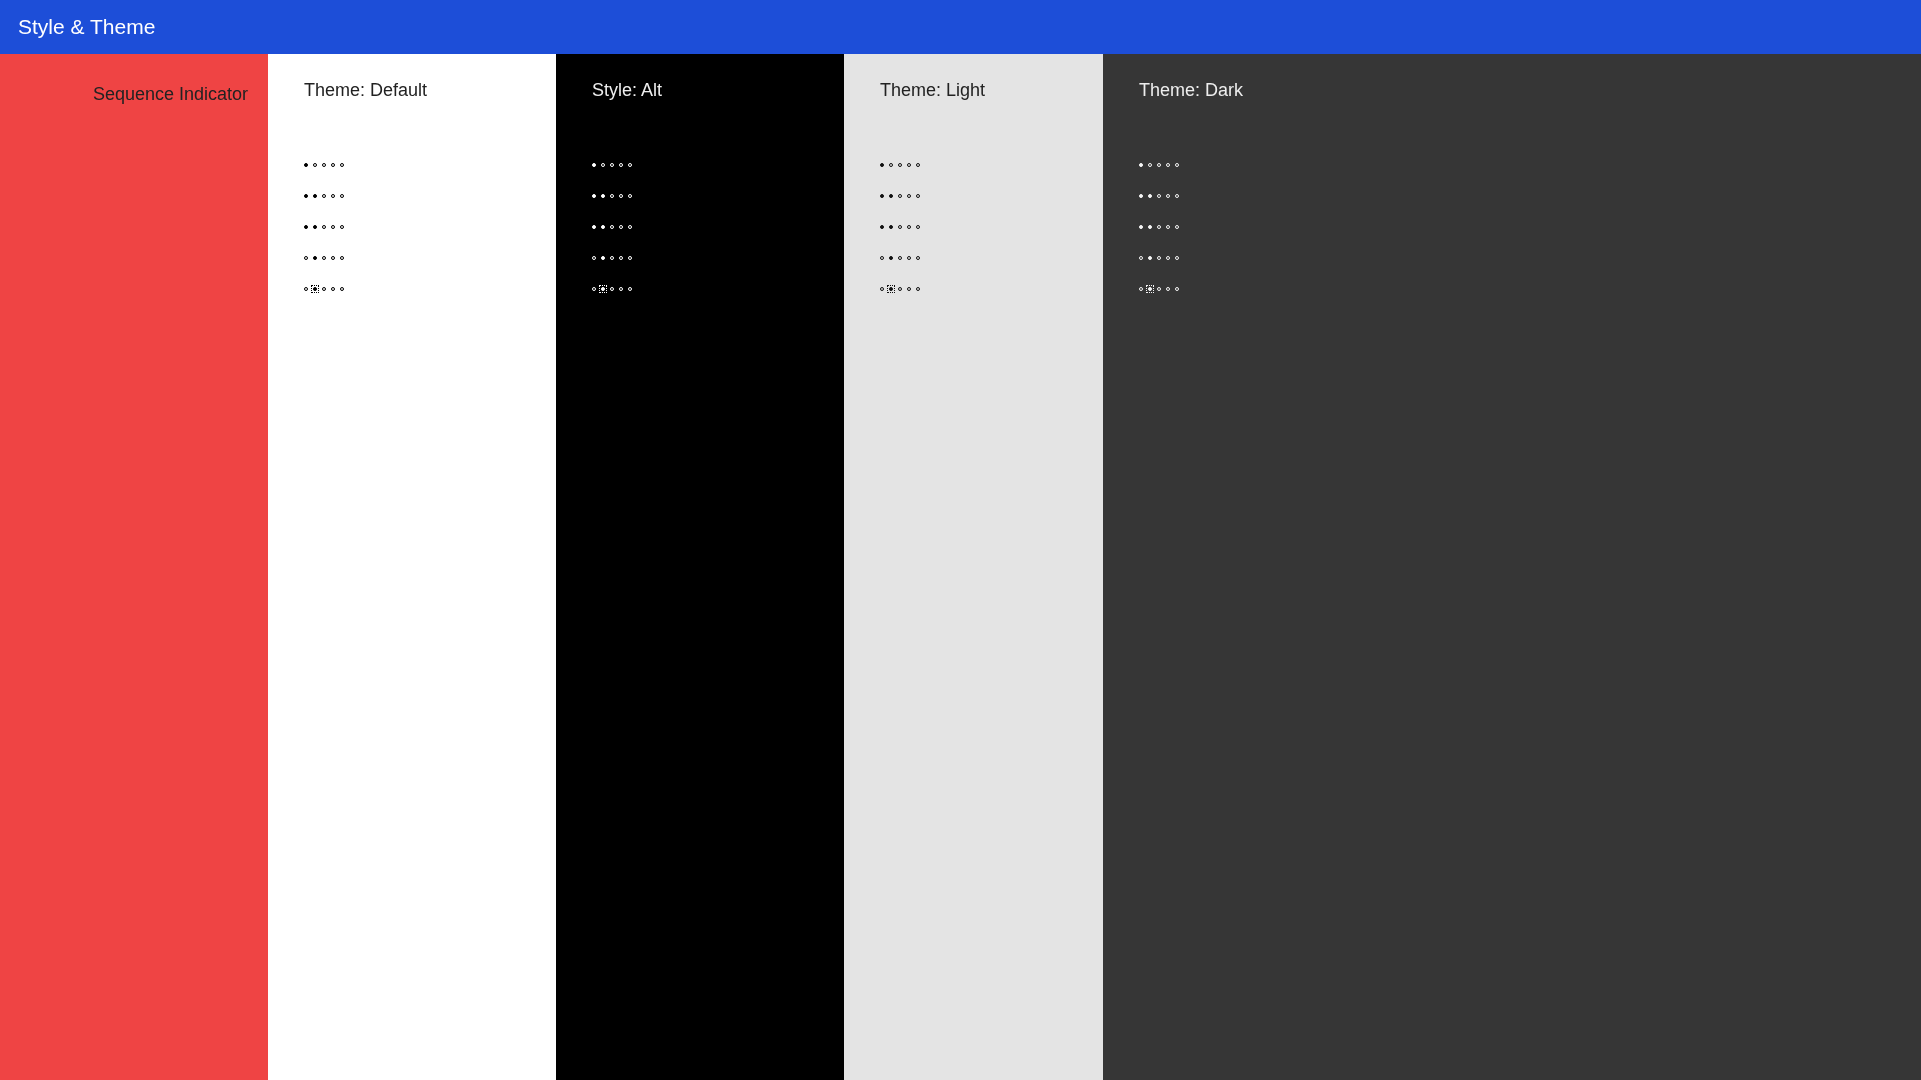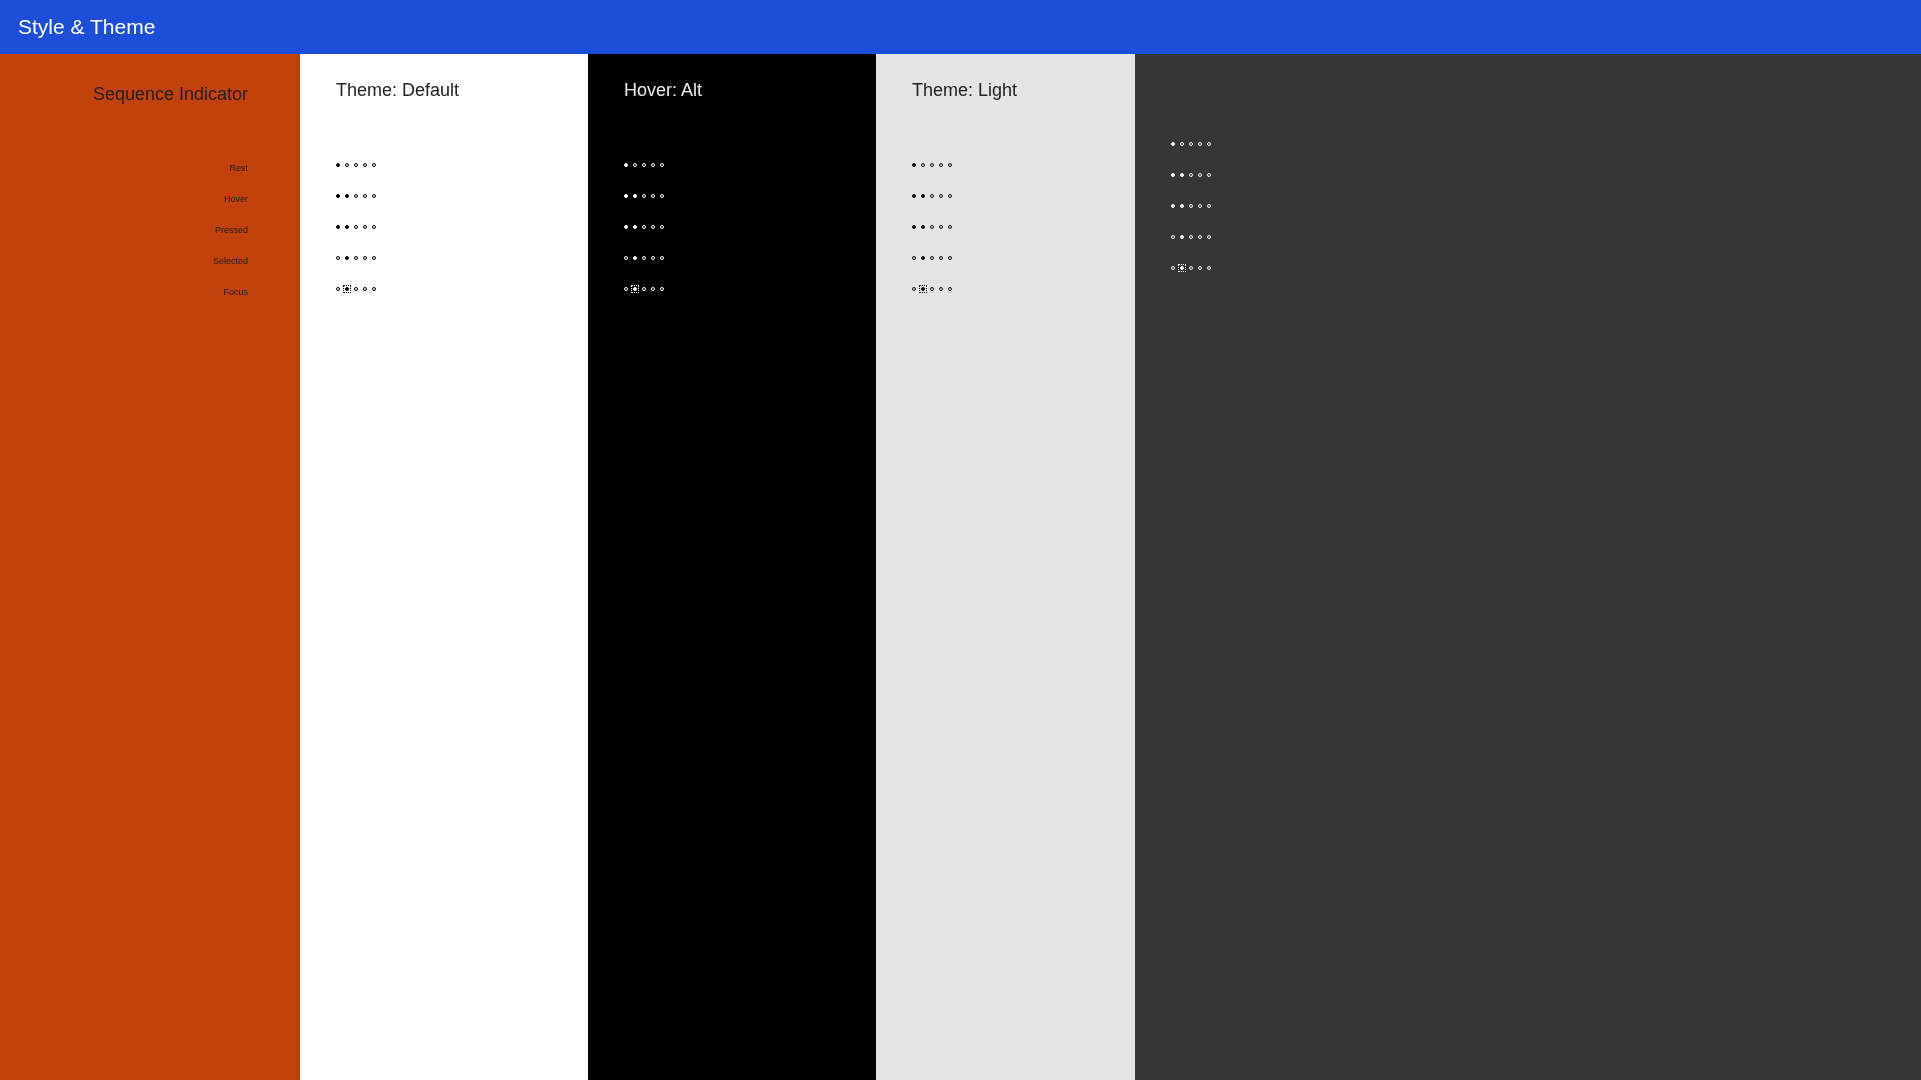--- a/index.html
+++ b/index.html
@@ -23,23 +23,23 @@
     flex-direction: row;
   }
 
   .col {
     flex: 0 0 auto;
     height: 100%;
     padding-top: 26px;
   }
 
   .col-labels {
-    width: 300px;
-    background: #c2410c;
-    padding-right: 52px;
+    width: 268px;
+    background: #ef4444;
+    padding-right: 20px;
   }
   .col-default { width: 288px; background: #ffffff; }
   .col-alt     { width: 288px; background: #000000; }
   .col-light   { width: 259px; background: #e4e4e4; }
   .col-dark    { flex: 1;      background: #363636; min-width: 288px; }
 
   .section-title {
     font-size: 18px;
     font-weight: 400;
     padding-left: 36px;
@@ -98,27 +98,20 @@
 <body>
 
 <div class="titlebar">
   <span>Style &amp; Theme</span>
 </div>
 
 <div class="content">
 
   <div class="col col-labels">
     <div class="section-title">Sequence Indicator</div>
-    <div class="state-rows">
-      <div class="state-label">Rest</div>
-      <div class="state-label">Hover</div>
-      <div class="state-label">Pressed</div>
-      <div class="state-label">Selected</div>
-      <div class="state-label">Focus</div>
-    </div>
   </div>
 
   <div class="col col-default">
     <div class="section-title">Theme: Default</div>
     <div class="theme-rows">
         <div class="row">
           <div class="dots">
             <span class="dot filled"></span>
             <span class="dot"></span>
             <span class="dot"></span>
@@ -159,21 +152,21 @@
             <span class="dot filled focus"></span>
             <span class="dot"></span>
             <span class="dot"></span>
             <span class="dot"></span>
           </div>
         </div>
       </div>
   </div>
 
   <div class="col col-alt">
-    <div class="section-title">Hover: Alt</div>
+    <div class="section-title">Style: Alt</div>
     <div class="theme-rows">
         <div class="row">
           <div class="dots">
             <span class="dot filled"></span>
             <span class="dot"></span>
             <span class="dot"></span>
             <span class="dot"></span>
             <span class="dot"></span>
           </div>
         </div>
@@ -261,20 +254,21 @@
             <span class="dot filled focus"></span>
             <span class="dot"></span>
             <span class="dot"></span>
             <span class="dot"></span>
           </div>
         </div>
       </div>
   </div>
 
   <div class="col col-dark">
+    <div class="section-title">Theme: Dark</div>
     <div class="theme-rows">
         <div class="row">
           <div class="dots">
             <span class="dot filled"></span>
             <span class="dot"></span>
             <span class="dot"></span>
             <span class="dot"></span>
             <span class="dot"></span>
           </div>
         </div>

